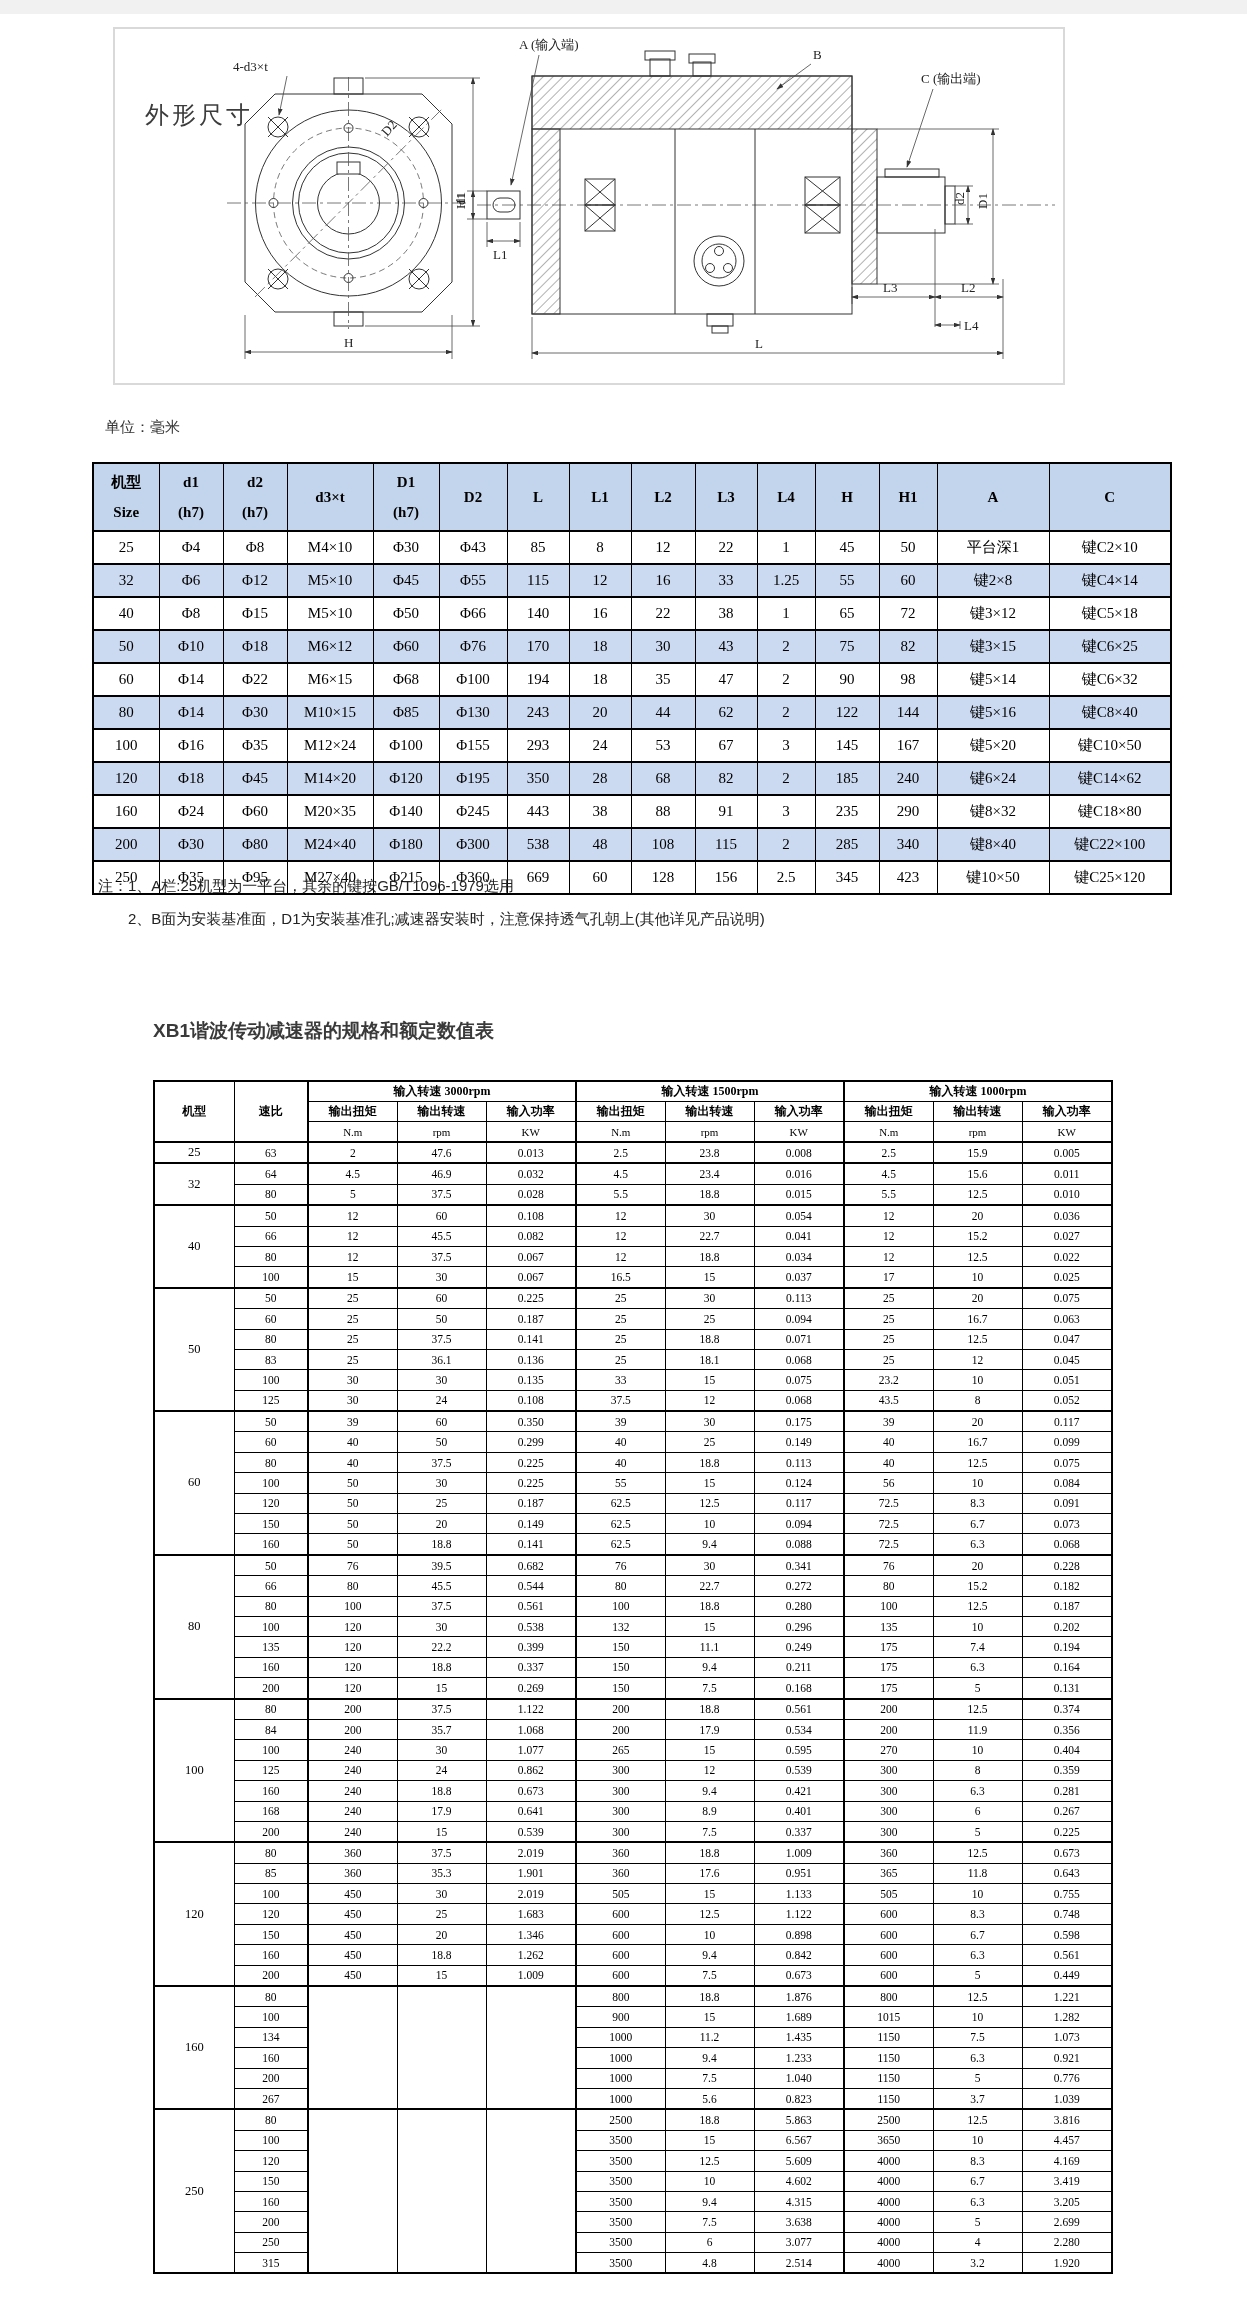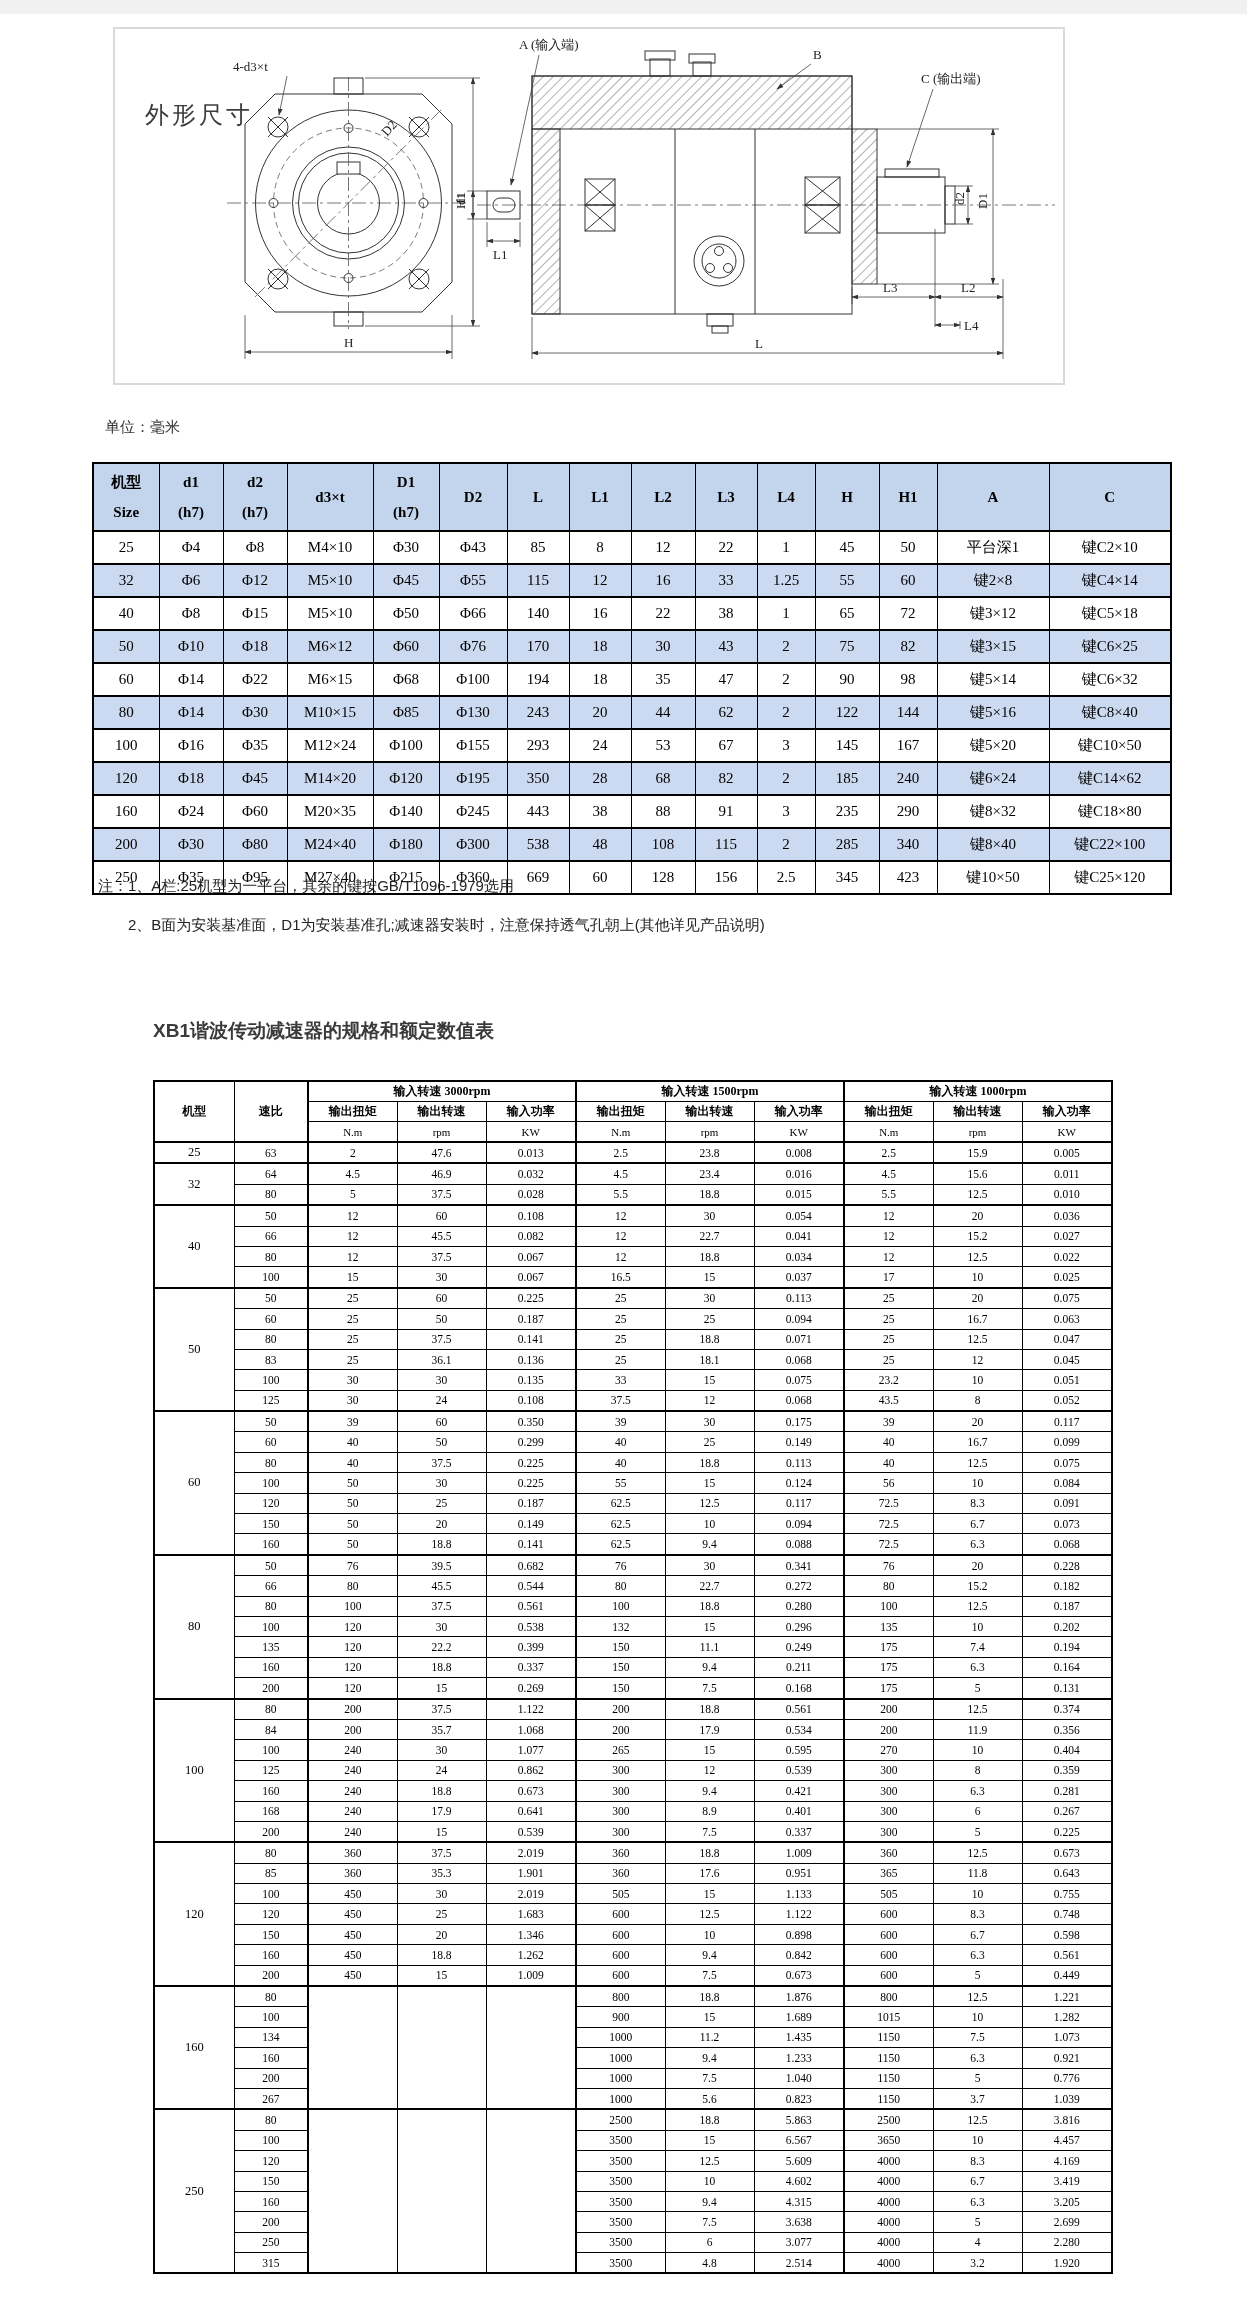--- a/index.html
+++ b/index.html
@@ -31,21 +31,21 @@
   }
   #dim-table th,#dim-table td{
     border:1px solid #000;border-top-width:2px;border-bottom-width:2px;
     text-align:center;vertical-align:middle;padding:0;font-size:15px;color:#000;
   }
   #dim-table th{background:#c3d5ec;font-weight:bold;height:66px;white-space:pre-line;line-height:2.0;}
   #dim-table td{height:31px;}
   #dim-table tr.alt td{background:#cbdaf0;}
   
   .notes{position:absolute;left:98px;top:877px;font-size:15px;color:#222;}
-  .notes .n2{margin-top:20px;margin-left:30px;}
+  .notes .n2{margin-top:14px;margin-left:30px;}
   
   .spec-title{
     position:absolute;left:153px;top:1018px;width:960px;
     font-size:19px;color:#3a3a3a;font-weight:bold;
   }
   #spec-table{
     position:absolute;left:153px;top:1080px;width:960px;border-collapse:collapse;
     table-layout:fixed;border:2px solid #000;background:#fff;
     font-family:"Liberation Serif","DejaVu Serif",serif;
   }

